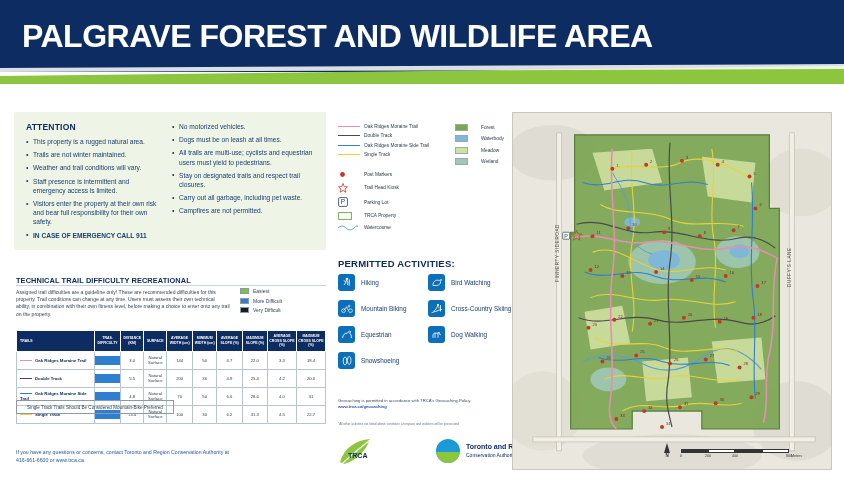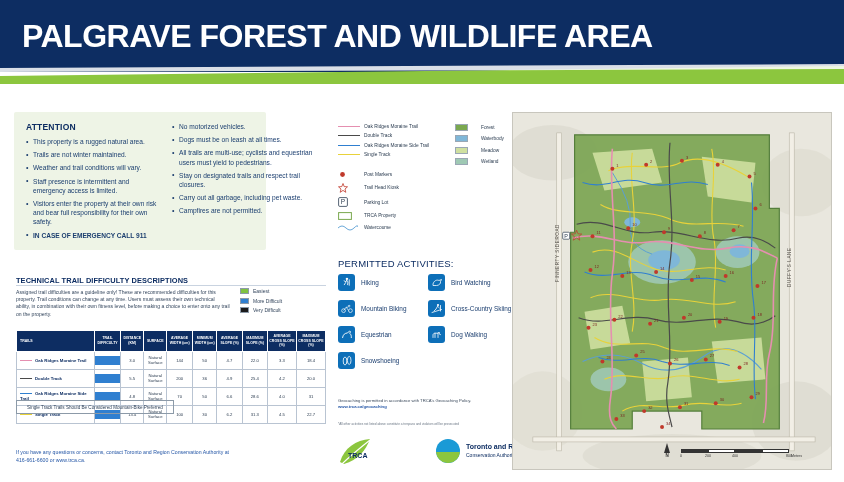--- a/index.html
+++ b/index.html
@@ -38,21 +38,21 @@
   }
   .header-swoosh2 {
     position: absolute; left: 0; top: 64px; width: 844px; height: 8px;
     background: #ffffff;
     clip-path: polygon(0 4px, 844px 0, 844px 5px, 0 8px);
     opacity: 0.85;
   }
 
   
   .info-panel {
-    position: absolute; left: 14px; top: 112px; width: 252px; height: 138px;
+    position: absolute; left: 14px; top: 112px; width: 312px; height: 138px;
     background: #eef4e6;
     border-radius: 2px;
   }
   .info-col { position: absolute; top: 10px; }
   .info-col.a { left: 12px; width: 132px; }
   .info-col.b { left: 158px; width: 146px; }
   .info-h {
     color: #0d2d62;
     font-size: 8.5px;
     font-weight: bold;
@@ -156,21 +156,21 @@
   .lg-key { width: 26px; flex: 0 0 auto; display: flex; align-items: center; }
   .lg-text { font-size: 4.8px; color: #2b3c50; }
   .lg-line { width: 22px; height: 0; border-top-width: 1.2px; border-top-style: solid; }
   .lg-sw { width: 13px; height: 7px; border: 0.4px solid #9aa7b4; }
 
   .legend-col2 { position: absolute; left: 455px; top: 124px; width: 110px; }
 
   
   .pa-title {
     position: absolute; left: 338px; top: 258px;
-    font-size: 9.5px; font-weight: normal; color: #0d2d62; letter-spacing: 0.2px; text-align: right;
+    font-size: 9.5px; font-weight: bold; color: #0d2d62; letter-spacing: 0.2px; text-align: right;
   }
   .pa-item {
     display: flex; align-items: center; margin-bottom: 9px;
   }
   .pa-ico {
     width: 17px; height: 17px; border-radius: 3px;
     background: #0d6fb8;
     display: flex; align-items: center; justify-content: center;
     color: #ffffff; font-size: 10px; flex: 0 0 auto;
     margin-right: 6px;
@@ -268,21 +268,21 @@
         <li>No motorized vehicles.</li>
         <li>Dogs must be on leash at all times.</li>
         <li>All trails are multi-use; cyclists and equestrian users must yield to pedestrians.</li>
         <li>Stay on designated trails and respect trail closures.</li>
         <li>Carry out all garbage, including pet waste.</li>
         <li>Campfires are not permitted.</li>
       </ul>
     </div>
   </div>
 
-  <div class="tech-title">TECHNICAL TRAIL DIFFICULTY DESCRIPTIONS</div>
+  <div class="tech-title">TECHNICAL TRAIL DIFFICULTY RECREATIONAL</div>
   <div class="tech-rule"></div>
   <div class="tech-para">Assigned trail difficulties are a guideline only! These are recommended difficulties for this property. Trail conditions can change at any time. Users must assess their own technical ability, in combination with their own fitness level, before making a choice to enter onto any trail on the property.</div>
 
   <div class="legend-diff">
     <div class="ld-row">
       <span class="ld-sw" style="background:#7fc241"></span>
       <span class="ld-label">Easiest</span>
     </div>
     <div class="ld-row">
       <span class="ld-sw" style="background:#2f7fd0"></span>

